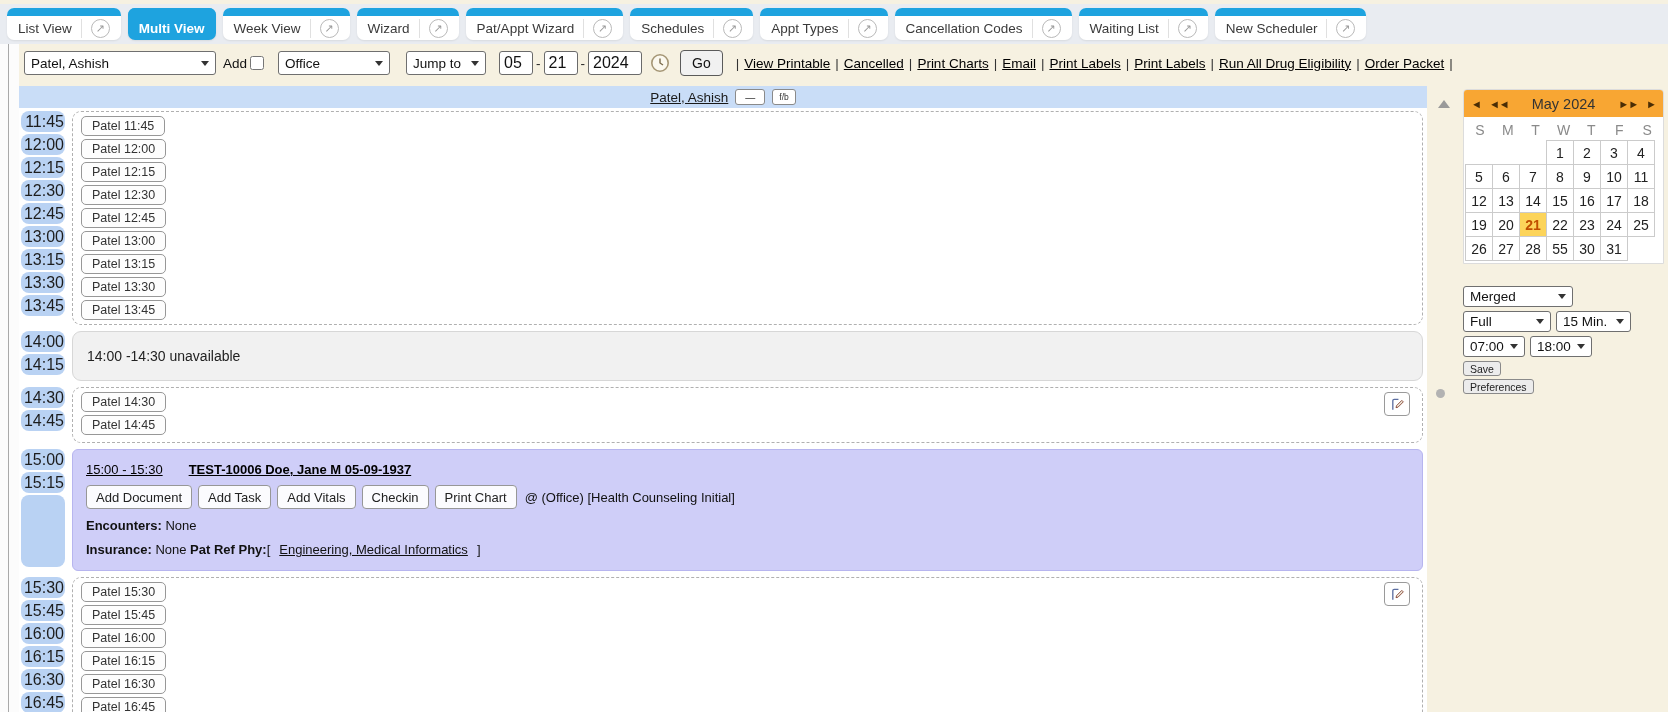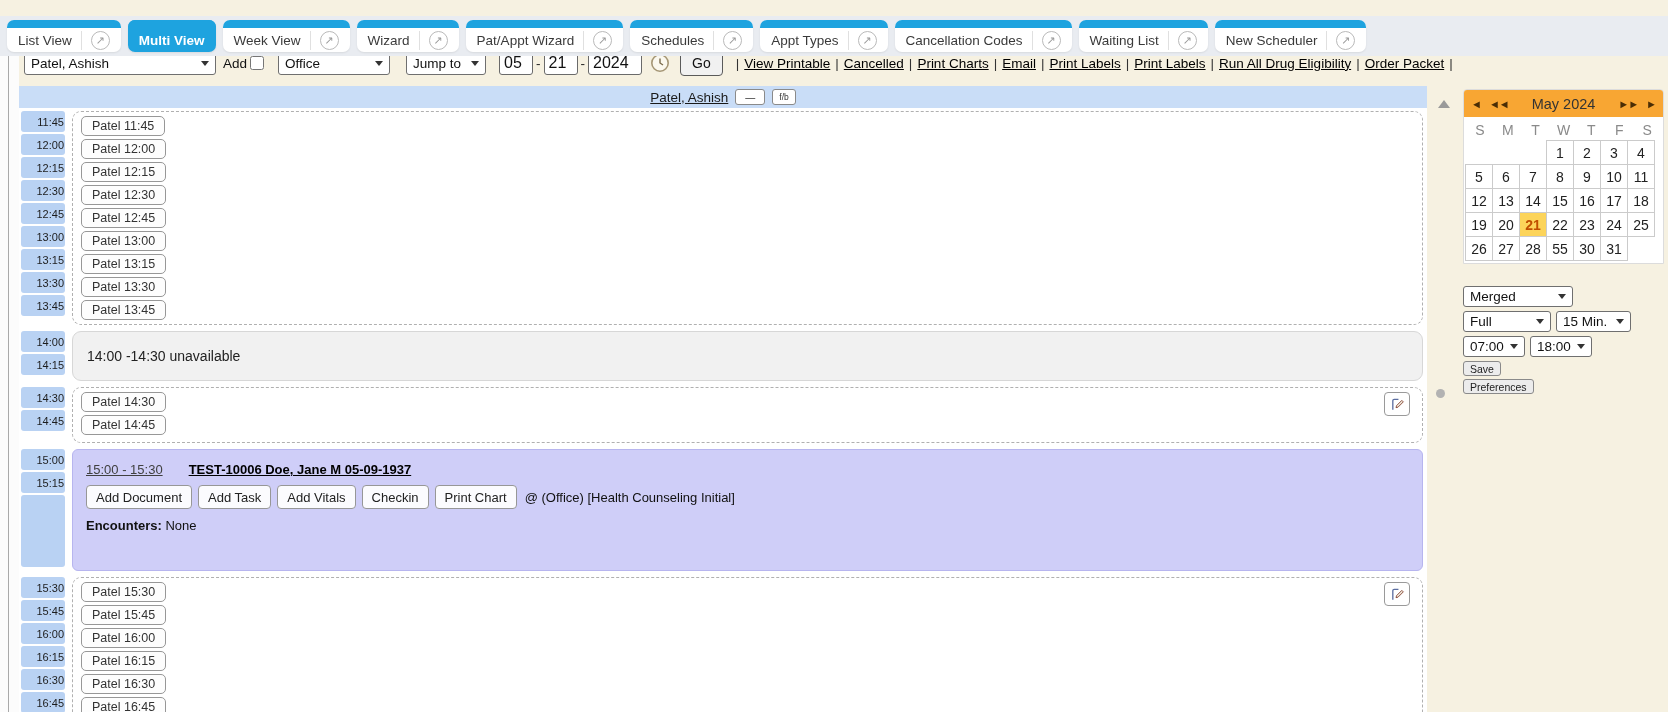--- a/index.html
+++ b/index.html
@@ -1,21 +1,21 @@
 <!DOCTYPE html>
 <html style="--tab-accent: #1ea3df; --toolbar-bg: #f6f1e1; --header-bar: #c9ddf7; --time-cell: #b9d2f3; --appointment-bg: #cfcef8; --unavailable-bg: #f1f1f1; --calendar-header: #f8a633; --selected-day-bg: #fcd45a; --selected-day-text: #c04f00;"><head>
 <meta charset="utf-8">
 <style>
   * { margin:0; padding:0; box-sizing:border-box; }
   html,body { width:1668px; height:712px; overflow:hidden; }
   body { font-family:"Liberation Sans", sans-serif; background:#f6f1e1; }
   .app { position:relative; width:1668px; height:712px; overflow:hidden; background:var(--toolbar-bg,#f6f1e1); }
 
   
-  .tabbar { position:absolute; top:16px; left:0; width:1668px; height:40px;
+  .tabbar { position:absolute; top:4px; left:0; width:1668px; height:40px;
             background:#e9ecf1; display:flex; gap:7px; padding:4px 0 6px 7px; z-index:4; }
   .tab { border-radius:7px; overflow:hidden; background:#fff; height:32px; flex:none;
          box-shadow:0 1px 2px rgba(0,0,0,0.08); cursor:pointer; }
   .tab-top { height:8px; background:var(--tab-accent,#1ea3df); }
   .tab-body { display:flex; align-items:center; height:24px; padding:0 11px; font-size:13.5px; color:#3a3a3a; }
   .tab.active { background:var(--tab-accent,#1ea3df); }
   .tab.active .tab-body { color:#fff; font-weight:bold; }
   .tab-iconwrap { margin-left:9px; padding-left:9px; border-left:1px solid #e0e0e0; display:flex; align-items:center; }
   .newwin { width:19px; height:19px; border:1.4px solid #b9b9b9; border-radius:50%; color:#9a9a9a;
             font-size:11px; display:flex; align-items:center; justify-content:center; }
@@ -53,43 +53,43 @@
   .cal-frame { width:1408px; flex:none; background:#fff; }
   .cal-header { height:22px; background:var(--header-bar,#c9ddf7); display:flex; align-items:center;
                 justify-content:center; gap:7px; font-size:13.5px; }
   .cal-provider-link { color:#1a1a1a; text-decoration:underline; cursor:pointer; }
   .mini-btn { height:16px; background:#fff; border:1px solid #8a8a8a; border-radius:3px; font-size:10px;
               color:#333; padding:0 9px; display:inline-flex; align-items:center; cursor:pointer; font-family:inherit; }
   .mini-btn.fb { font-size:8.5px; padding:0 6px; }
   .cal-body { padding:3px 4px 0 2px; }
   .section { display:flex; margin-bottom:6px; }
   .time-col { width:44px; flex:none; margin-right:7px; }
-  .time-cell { height:21px; margin-bottom:2px; background:var(--time-cell,#b9d2f3); border-radius:3px;
-               font-size:11px; color:#1d1d1d; display:flex; align-items:center; justify-content:flex-end;
+  .time-cell { height:21px; margin-bottom:2px; background:var(--time-cell,#b9d2f3); border-radius:8px;
+               font-size:16px; color:#1d1d1d; display:flex; align-items:center; justify-content:flex-end;
                padding-right:1px; cursor:pointer; }
   .time-fill { height:72px; cursor:default; }
   .content { flex:1; position:relative; }
   .slot-box { border:1px dashed #b0b0b0; border-radius:9px; background:#fff; padding:4px 0 1px 8px; }
   .slot-box.sec-a { min-height:211px; }
   .slot-box.sec-c { min-height:56px; }
   .slot-box.sec-e { min-height:165px; }
   .slot-btn { display:block; height:20px; line-height:17px; margin-bottom:3px; background:#fdfdfd;
               border:1px solid #979797; border-radius:5px; font-size:12.5px; color:#333;
               padding:0 10px; font-family:inherit; cursor:pointer; }
   .unavail-box { background:var(--unavailable-bg,#f1f1f1); border:1px solid #d7d7d7; border-radius:9px;
                  height:50px; display:flex; align-items:center; padding-left:14px; font-size:14px; color:#222; }
   .edit-btn { position:absolute; top:5px; right:13px; width:26px; height:24px; background:#fff;
               border:1px solid #9a9a9a; border-radius:4px; display:flex; align-items:center;
               justify-content:center; cursor:pointer; }
 
   
   .appt-box { background:var(--appointment-bg,#cfcef8); border:1px solid #b7b5ef; border-radius:6px;
               height:122px; padding:12px 0 0 13px; font-size:13px; color:#111; }
   .appt-title { display:flex; gap:26px; align-items:baseline; }
-  .appt-time { color:#404040; text-decoration:underline; cursor:pointer; }
+  .appt-time { color:#000000; text-decoration:underline; cursor:pointer; }
   .appt-patient { color:#000; font-weight:bold; text-decoration:underline; cursor:pointer; }
   .appt-actions { display:flex; align-items:center; margin-top:8px; }
   .appt-btns { display:inline-flex; gap:6px; margin-right:8px; }
   .appt-btn { height:24px; padding:0 9px; background:#fbfbfe; border:1px solid #979797; border-radius:4px;
               font-size:13px; color:#222; font-family:inherit; cursor:pointer; }
   .appt-loc { color:#111; }
   .appt-line { margin-top:9px; }
   .ref-link { color:#111; text-decoration:underline; cursor:pointer; margin:0 9px; }
 
   
@@ -358,20 +358,25 @@
                     <button class="appt-btn">Add Task</button>
                     <button class="appt-btn">Add Vitals</button>
                     <button class="appt-btn">Checkin</button>
                     <button class="appt-btn">Print Chart</button>
                   </span>
                 <span class="appt-loc">@ (Office)  [Health Counseling Initial]</span>
               </div>
               <div class="appt-line">
                 <b>Encounters:</b>
                 <span>None</span>
+              </div>
+              <div class="appt-line">
+                <b>Insurance:</b>
+                <span>None</span>
+                <b>Pat Ref Phy:</b><span>[</span><a class="ref-link">Engineering, Medical Informatics</a><span>]</span>
               </div>
             </div>
           </div>
         </div>
 
         <div class="section">
           <div class="time-col">
               <div class="time-cell">15:30</div>
               <div class="time-cell">15:45</div>
               <div class="time-cell">16:00</div>

